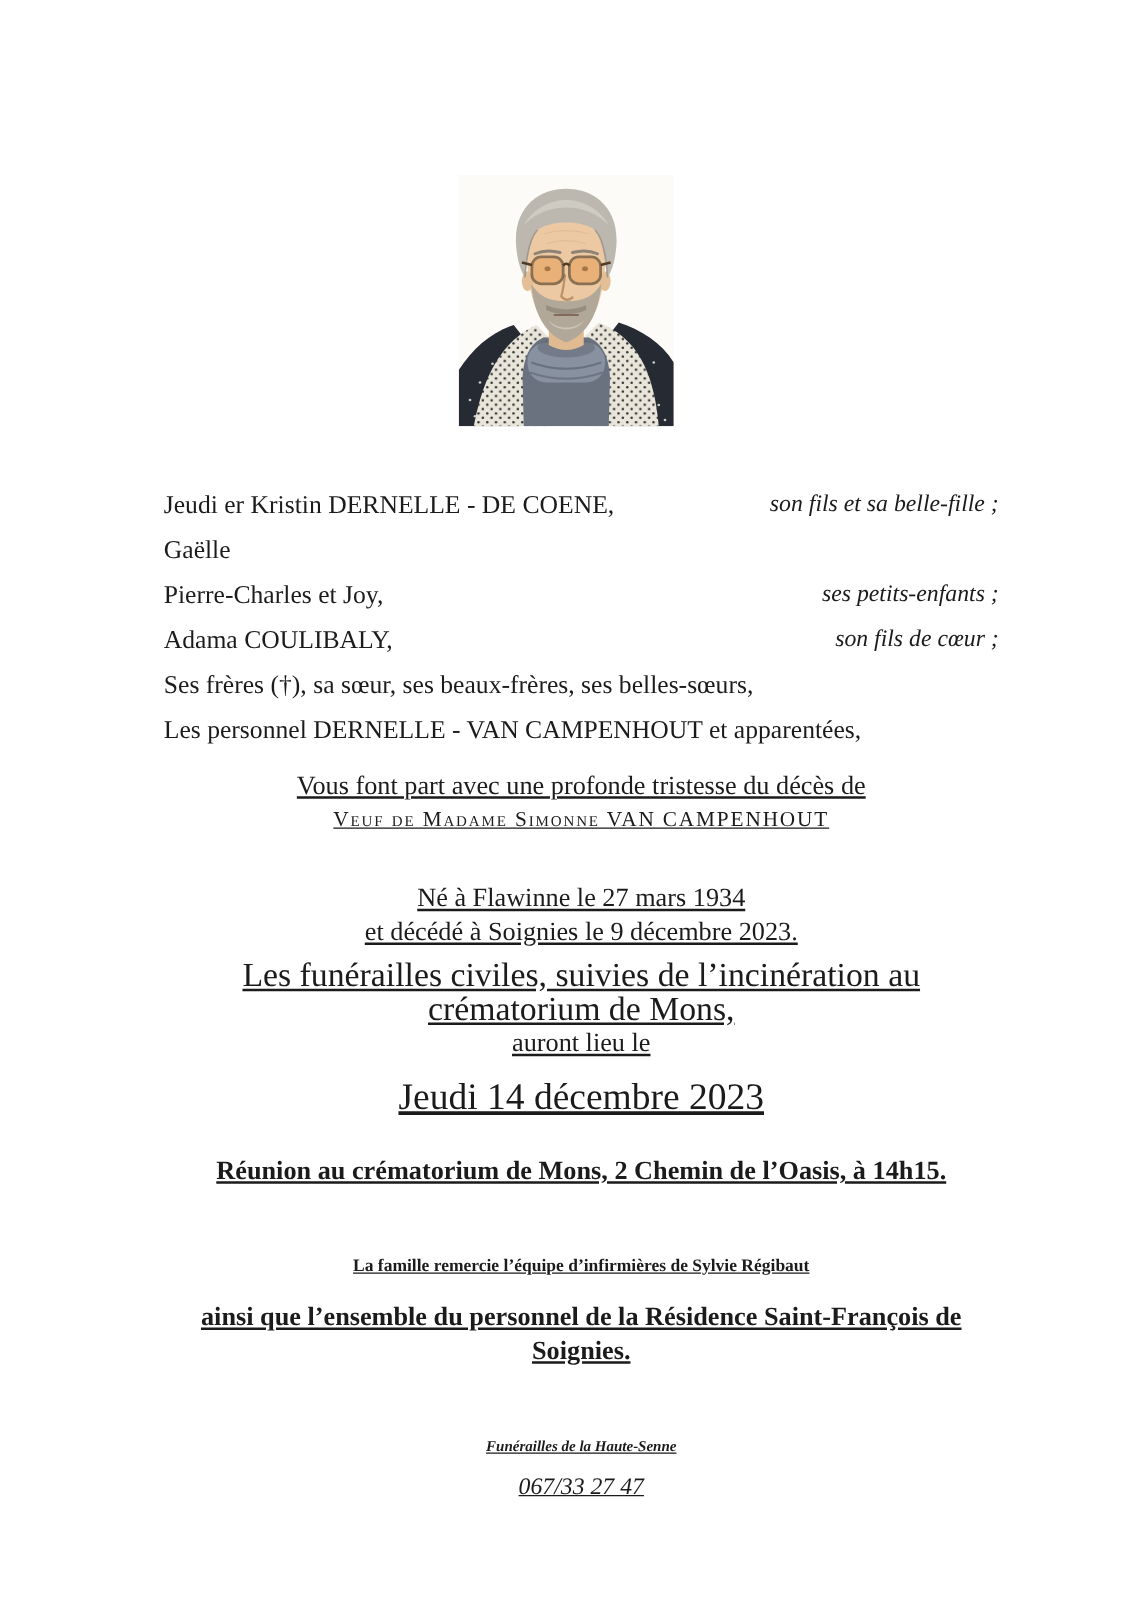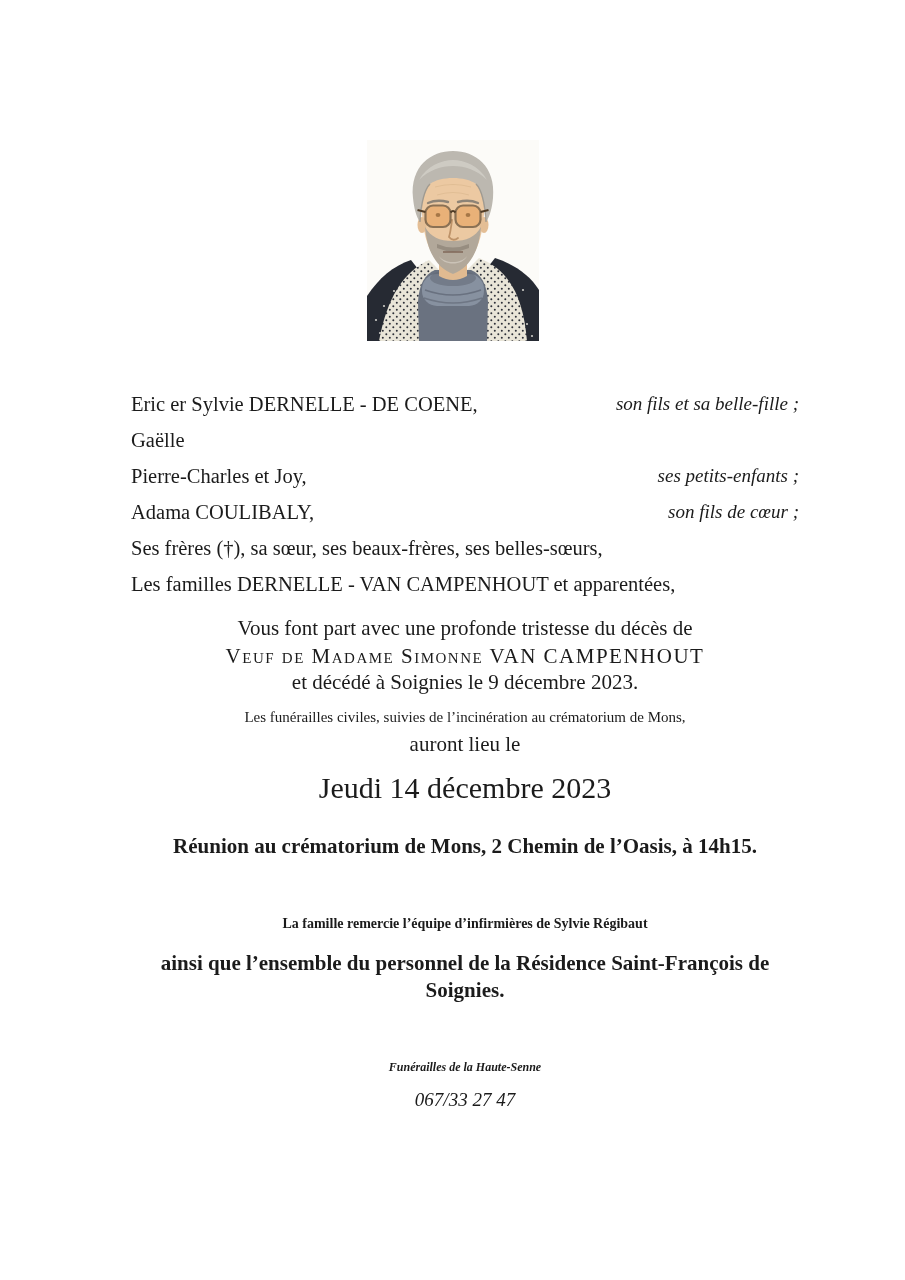--- a/index.html
+++ b/index.html
@@ -22,30 +22,30 @@
   .content { width: 668px; margin-left: 131px; }
 
   .family { margin-top: 45px; }
   .family-row {
     display: flex; justify-content: space-between;
     line-height: 36px; white-space: nowrap;
   }
   .family-left  { font-size: 20.5px; }
   .family-right { font-style: italic; font-size: 19px; }
 
-  .center { text-align: center; }
+  .center { text-align: center; text-decoration: underline; }
 
   .intro    { margin-top: 14px; font-size: 21px; }
   .name     { margin-top: 10px; font-size: 36px; font-weight: normal;
               font-variant: small-caps; letter-spacing: 0.5px; line-height: 38px; }
-  .subtitle { margin-top: 2px; font-size: 21px; font-weight: normal;
+  .subtitle { margin-top: 2px; font-size: 17px; font-weight: normal;
               font-variant: small-caps; letter-spacing: 1.5px; line-height: 26px; }
   .birth    { margin-top: 36px; font-size: 21px; line-height: 27px; }
   .death    { font-size: 21px; line-height: 27px; }
-  .funeral1 { margin-top: 8px; font-size: 15px; line-height: 27px; }
+  .funeral1 { margin-top: 8px; font-size: 27px; line-height: 27px; }
   .funeral2 { font-size: 21px; line-height: 27px; }
   .date     { margin-top: 13px; font-size: 30px; font-weight: normal; line-height: 34px; }
   .meeting  { margin-top: 28px; font-size: 21px; font-weight: bold; line-height: 27px; }
   .thanks1  { margin-top: 50px; font-size: 14px; font-weight: bold; line-height: 27px; }
   .thanks2  { margin-top: 13px; font-size: 21px; font-weight: bold; line-height: 27px; }
   .fh       { margin-top: 51px; font-size: 12px; font-weight: bold; font-style: italic; line-height: 24px; }
   .phone    { margin-top: 9px; font-size: 19px; font-style: italic; line-height: 24px; }
 </style>
 </head>
 <body>
@@ -140,49 +140,50 @@
         <path d="M58.5,72 L50.5,70" stroke="#503c26" stroke-width="2"></path>
         <path d="M113.5,72 L121.5,70" stroke="#503c26" stroke-width="2"></path>
       </g>
     </svg>
   </div>
 
   <div class="content">
 
     <section class="family">
       <div class="family-row">
-        <span class="family-left">Eric er Sylvie DERNELLE - DE COENE,</span>
+        <span class="family-left">Jeudi er Kristin DERNELLE - DE COENE,</span>
         <span class="family-right">son fils et sa belle-fille ;</span>
       </div>
       <div class="family-row">
         <span class="family-left">Gaëlle</span>
         <span class="family-right"></span>
       </div>
       <div class="family-row">
         <span class="family-left">Pierre-Charles et Joy,</span>
         <span class="family-right">ses petits-enfants ;</span>
       </div>
       <div class="family-row">
         <span class="family-left">Adama COULIBALY,</span>
         <span class="family-right">son fils de cœur ;</span>
       </div>
       <div class="family-row">
         <span class="family-left">Ses frères (†), sa sœur, ses beaux-frères, ses belles-sœurs,</span>
         <span class="family-right"></span>
       </div>
       <div class="family-row">
-        <span class="family-left">Les familles DERNELLE - VAN CAMPENHOUT et apparentées,</span>
+        <span class="family-left">Les personnel DERNELLE - VAN CAMPENHOUT et apparentées,</span>
         <span class="family-right"></span>
       </div>
     </section>
 
     <p class="intro center">Vous font part avec une profonde tristesse du décès de</p>
 
     <h2 class="subtitle center">Veuf de Madame Simonne VAN CAMPENHOUT</h2>
 
+    <p class="birth center">Né à Flawinne le 27 mars 1934</p>
     <p class="death center">et décédé à Soignies le 9 décembre 2023.</p>
 
     <p class="funeral1 center">Les funérailles civiles, suivies de l’incinération au crématorium de Mons,</p>
     <p class="funeral2 center">auront lieu le</p>
 
     <p class="date center">Jeudi 14 décembre 2023</p>
 
     <p class="meeting center">Réunion au crématorium de Mons, 2 Chemin de l’Oasis, à 14h15.</p>
 
     <p class="thanks1 center">La famille remercie l’équipe d’infirmières de Sylvie Régibaut</p>

